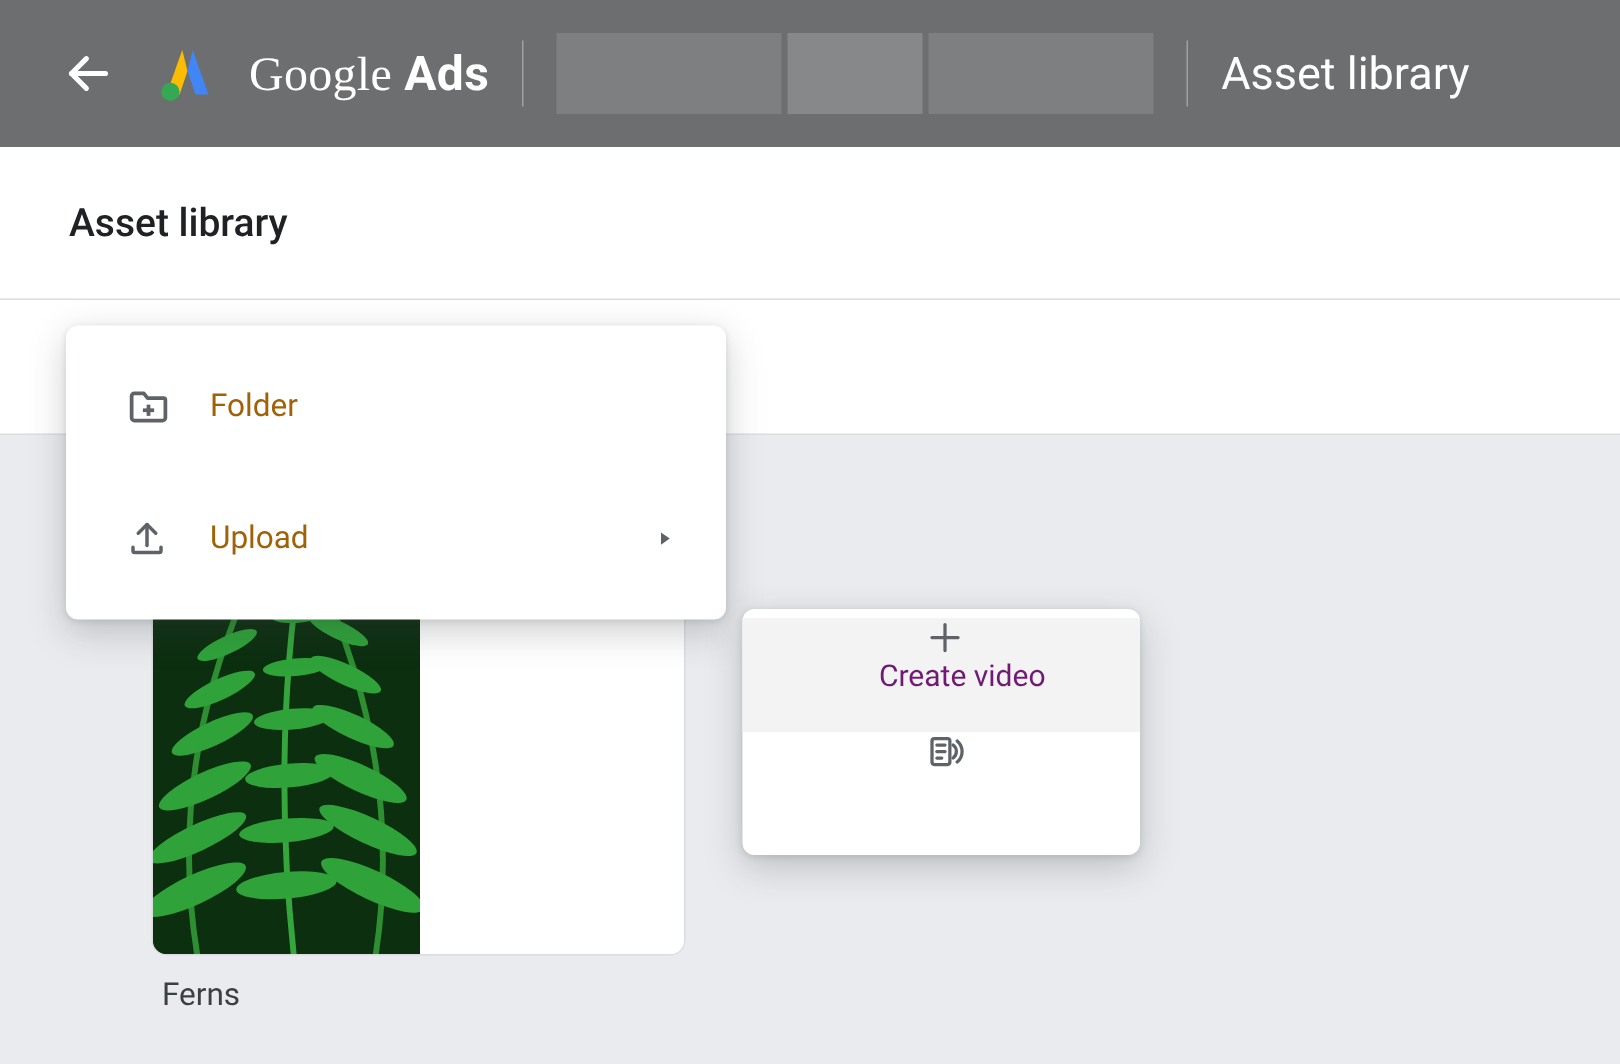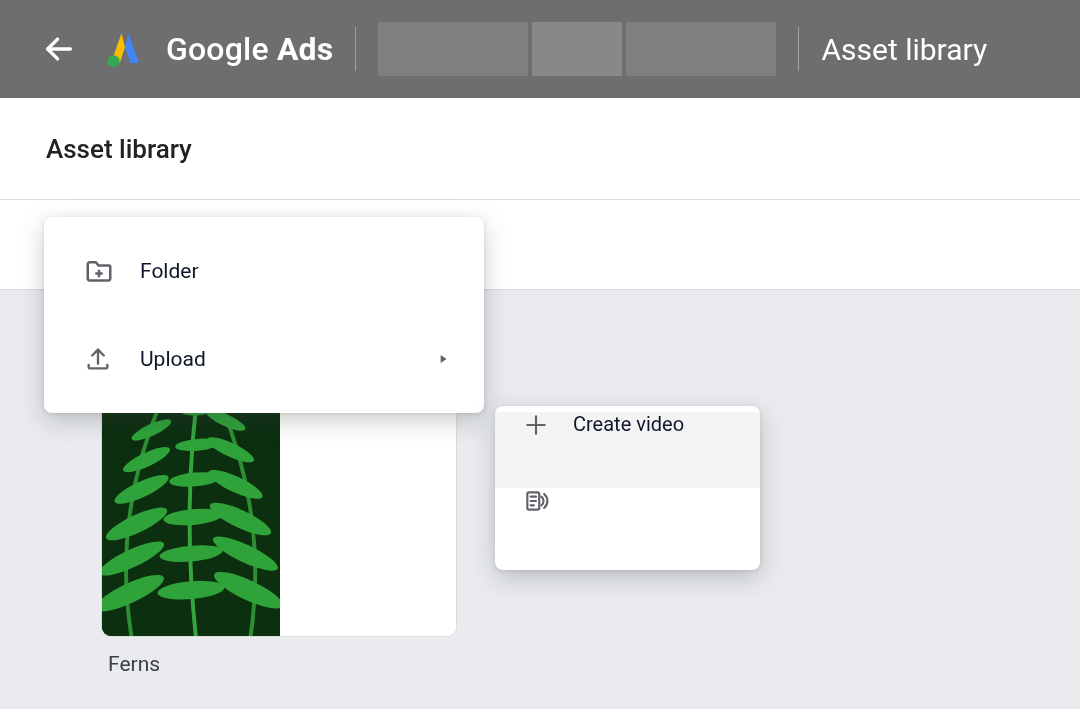--- a/index.html
+++ b/index.html
@@ -34,21 +34,21 @@
   .logo {
     margin-left: 28px;
     display: flex;
     align-items: center;
   }
   .brand-text {
     margin-left: 20px;
     font-size: 32px;
     letter-spacing: .2px;
   }
-  .brand-google { font-weight: 500; }
+  .brand-google { font-weight: 500; font-family: Liberation Serif, serif; }
   .brand-ads   { font-weight: 700; }
   .divider {
     width: 1px; height: 44px;
     background: rgba(255,255,255,.35);
     margin: 0 22px;
   }
   .account-skel {
     display: flex;
     align-items: center;
     gap: 4px;
@@ -129,21 +129,21 @@
     border-radius: 8px;
     box-shadow: 0 8px 24px rgba(60,64,67,.25), 0 1px 4px rgba(60,64,67,.15);
     padding: 10px 0;
   }
   .menu-item {
     display: flex;
     align-items: center;
     height: 88px;
     padding: 0 34px 0 40px;
     cursor: pointer;
-    color: #0f172a;
+    color: #a16207;
     font-size: 21px;
   }
   .menu-icon {
     width: 38px;
     display: flex;
     align-items: center;
     justify-content: flex-start;
     color: #5f6368;
   }
   .menu-label { margin-left: 18px; flex: 1; }
@@ -155,26 +155,27 @@
     top: 406px;
     left: 495px;
     width: 265px;
     background: #fff;
     border-radius: 8px;
     box-shadow: 0 8px 24px rgba(60,64,67,.25), 0 1px 4px rgba(60,64,67,.15);
     padding: 6px 0;
   }
   .submenu-item {
     display: flex;
-    align-items: flex-start;
+    align-items: center;
     height: 76px;
     padding: 0 24px 0 28px;
     cursor: pointer;
-    color: #0f172a;
+    color: #701a75;
     font-size: 20px;
+    flex-direction: column;
   }
   .submenu-item.highlight { background: #f3f3f3; }
   .submenu-label { margin-left: 24px; }
 
   svg { display: block; }
 </style>
 </head>
 <body>
 
 <div class="topbar">

